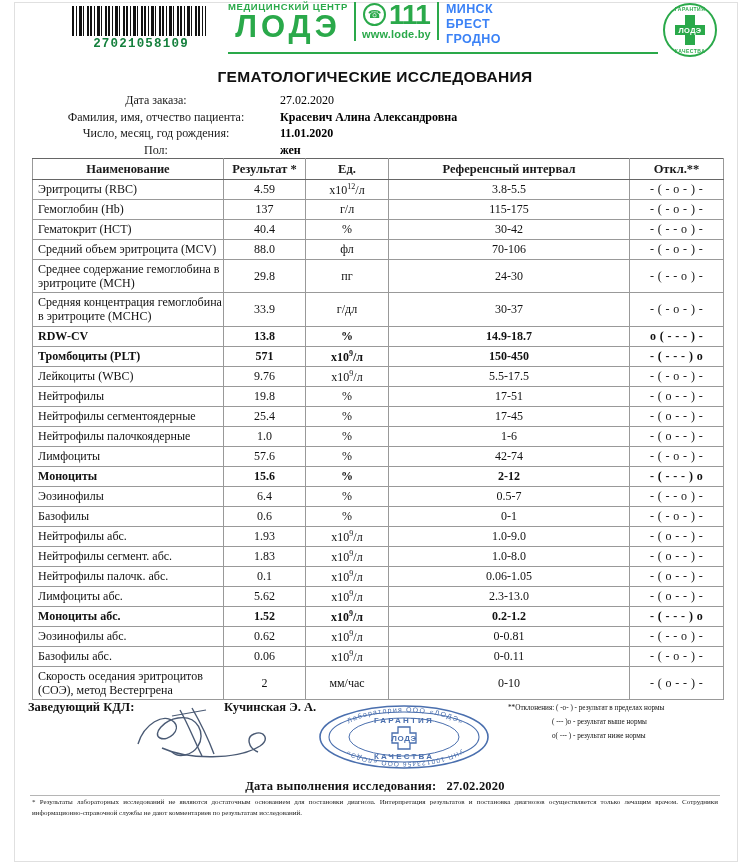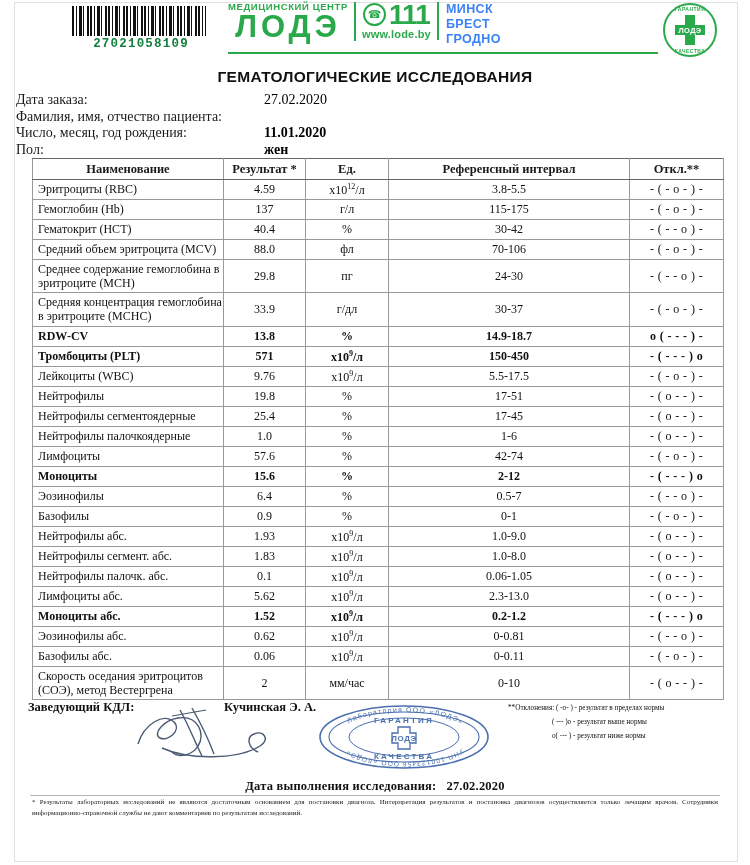--- a/index.html
+++ b/index.html
@@ -198,23 +198,24 @@
     font-family: "Liberation Sans", sans-serif;
     font-size: 15.5px;
     font-weight: 700;
     letter-spacing: 0.3px;
     color: #111;
   }
 
   
   .patient-info {
     position: absolute;
-    left: 16px; top: 92px;
+    left: 32px; top: 92px;
     width: 686px;
-    font-size: 14px;
+    font-size: 12px;
+    text-align: center;
   }
   .pi-row {
     display: flex;
     line-height: 16.5px;
     height: 16.5px;
   }
   .pi-label { width: 248px; color: #1a1a1a; }
   .pi-value { color: #000; }
   .pi-value.bold { font-weight: 700; }
 
@@ -389,20 +390,21 @@
 
   <div class="report-title">ГЕМАТОЛОГИЧЕСКИЕ ИССЛЕДОВАНИЯ</div>
 
   <div class="patient-info">
       <div class="pi-row">
         <div class="pi-label">Дата заказа:</div>
         <div class="pi-value">27.02.2020</div>
       </div>
       <div class="pi-row">
         <div class="pi-label">Фамилия, имя, отчество пациента:</div>
+        <div class="pi-value bold">Красевич Алина Александровна</div>
       </div>
       <div class="pi-row">
         <div class="pi-label">Число, месяц, год рождения:</div>
         <div class="pi-value bold">11.01.2020</div>
       </div>
       <div class="pi-row">
         <div class="pi-label">Пол:</div>
         <div class="pi-value bold">жен</div>
       </div>
     </div>
@@ -550,21 +552,21 @@
           </td>
           <td class="c-res">6.4</td>
           <td class="c-unit">%</td>
           <td class="c-ref">0.5-7</td>
           <td class="c-dev">- ( - - o ) -</td>
         </tr>
         <tr>
           <td class="c-name">
             <span class="nm">Базофилы</span>
           </td>
-          <td class="c-res">0.9</td>
+          <td class="c-res">0.6</td>
           <td class="c-unit">%</td>
           <td class="c-ref">0-1</td>
           <td class="c-dev">- ( - o - ) -</td>
         </tr>
         <tr>
           <td class="c-name">
             <span class="nm">Нейтрофилы абс.</span>
           </td>
           <td class="c-res">1.93</td>
           <td class="c-unit"><span>x10</span><sup>9</sup><span>/л</span></td>

